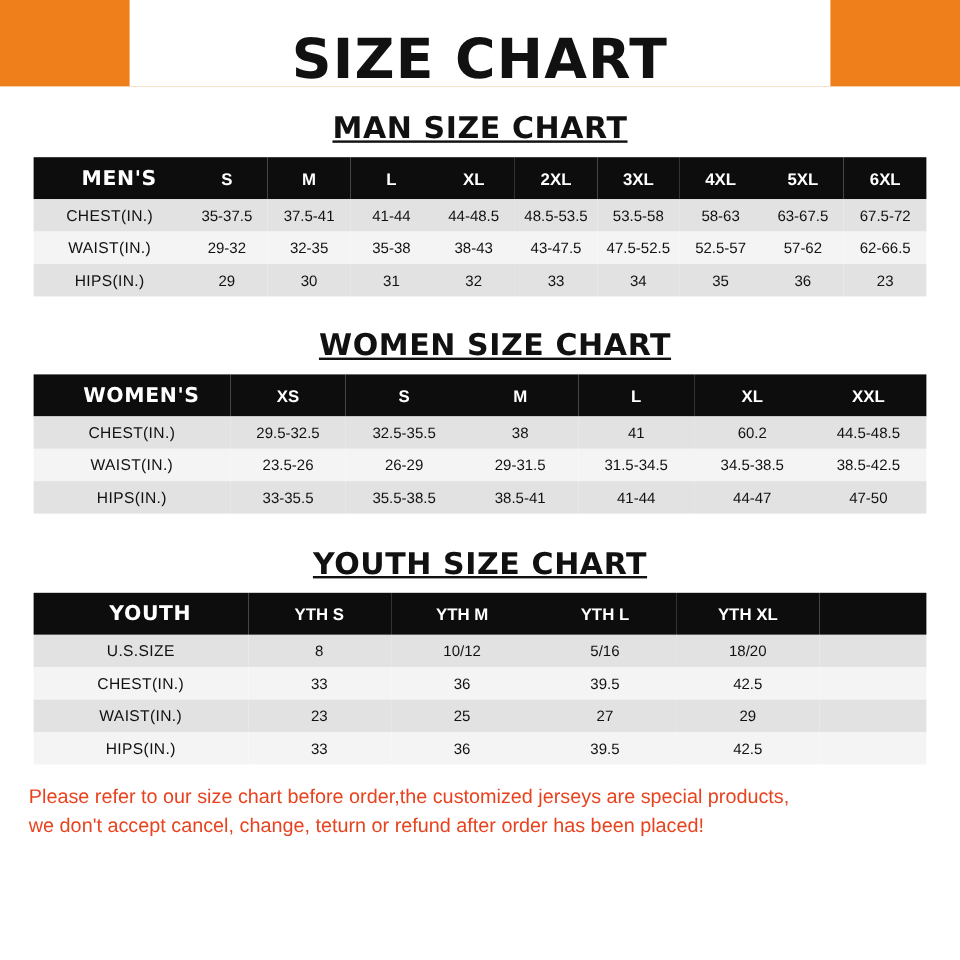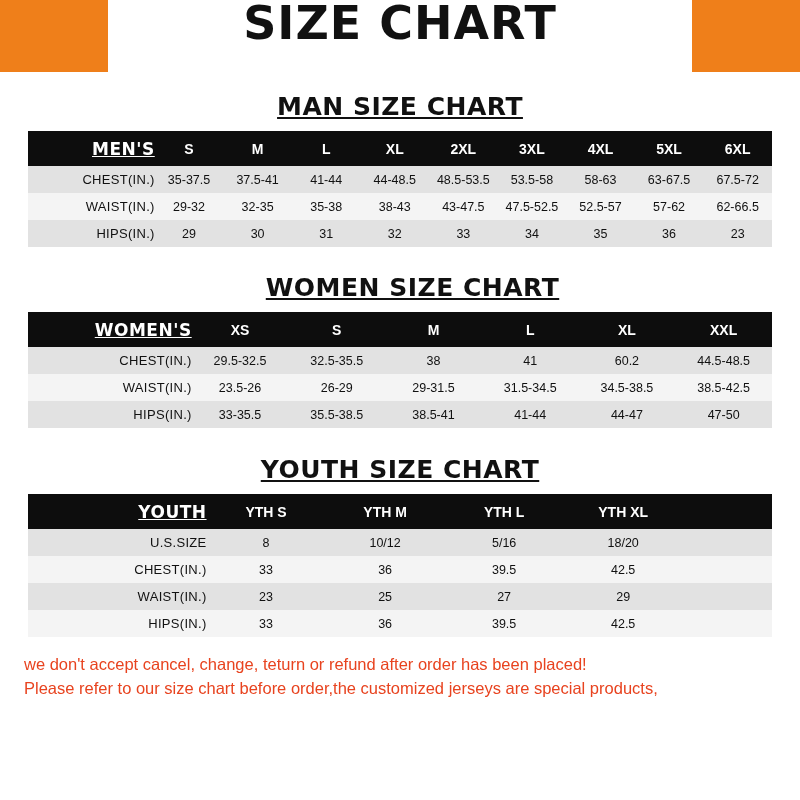--- a/index.html
+++ b/index.html
@@ -30,21 +30,21 @@
     justify-content: center;
   }
   .banner-inner {
     position: absolute;
     left: 108px;
     right: 108px;
     top: 0;
     bottom: 0;
     background: #ffffff;
     display: flex;
-    align-items: flex-start;
+    align-items: flex-end;
     justify-content: center;
   }
   .banner-title {
     font-family: "DejaVu Sans", sans-serif;
     font-weight: bold;
     font-size: 46px;
     letter-spacing: 1px;
     color: #111111;
     line-height: 1;
   }
@@ -85,29 +85,28 @@
   table.sizechart thead th {
     background: #0d0d0d;
     color: #ffffff;
     font-weight: bold;
     height: 35px;
     font-size: 14px;
   }
   table.sizechart thead th.rowlabel {
     font-family: "DejaVu Sans", sans-serif;
     font-size: 17px;
-    text-align: right;
+    text-align: center;
     padding-left: 16px;
     letter-spacing: 0.5px;
-    text-decoration: underline;
   }
   table.sizechart tbody tr.odd td { background: #e2e2e2; }
   table.sizechart tbody tr.even td { background: #f4f4f4; }
   table.sizechart tbody td.rowlabel {
-    text-align: right;
+    text-align: center;
     font-size: 13px;
     letter-spacing: 0.3px;
   }
   
   .note {
     margin: 16px 24px 0 24px;
     color: #e8431f;
     font-family: "Liberation Sans", sans-serif;
     font-size: 16.5px;
     line-height: 1.45;
@@ -303,17 +302,17 @@
           <td>36</td>
           <td>39.5</td>
           <td>42.5</td>
           <td></td>
         </tr>
       </tbody>
     </table>
   </div>
 
   <div class="note">
+    <span class="note-line">Please refer to our size chart before order,the customized jerseys are special products,</span>
     <span class="note-line">we don't accept cancel, change, teturn or refund after order has been placed!</span>
-    <span class="note-line">Please refer to our size chart before order,the customized jerseys are special products,</span>
   </div>
 
 </div>
 
 </body></html>

